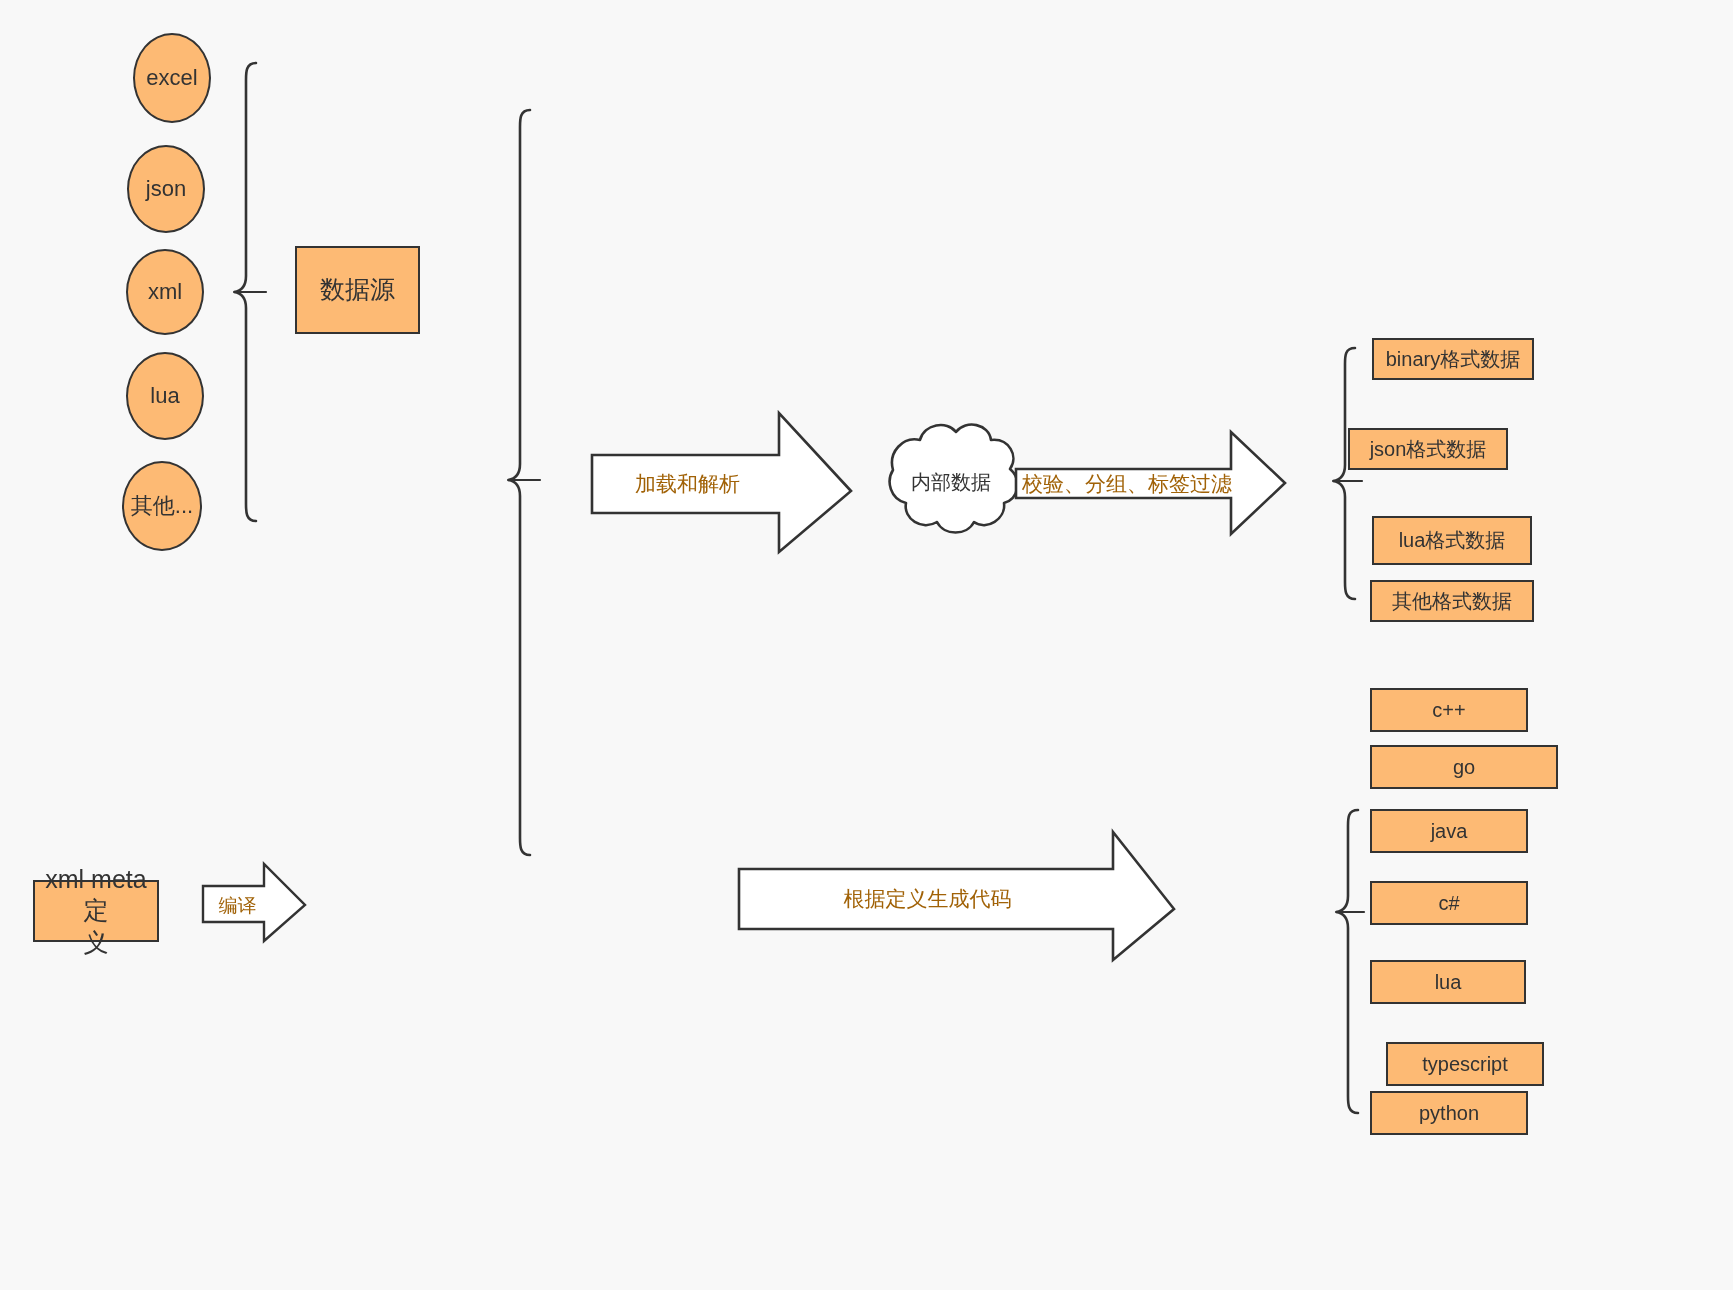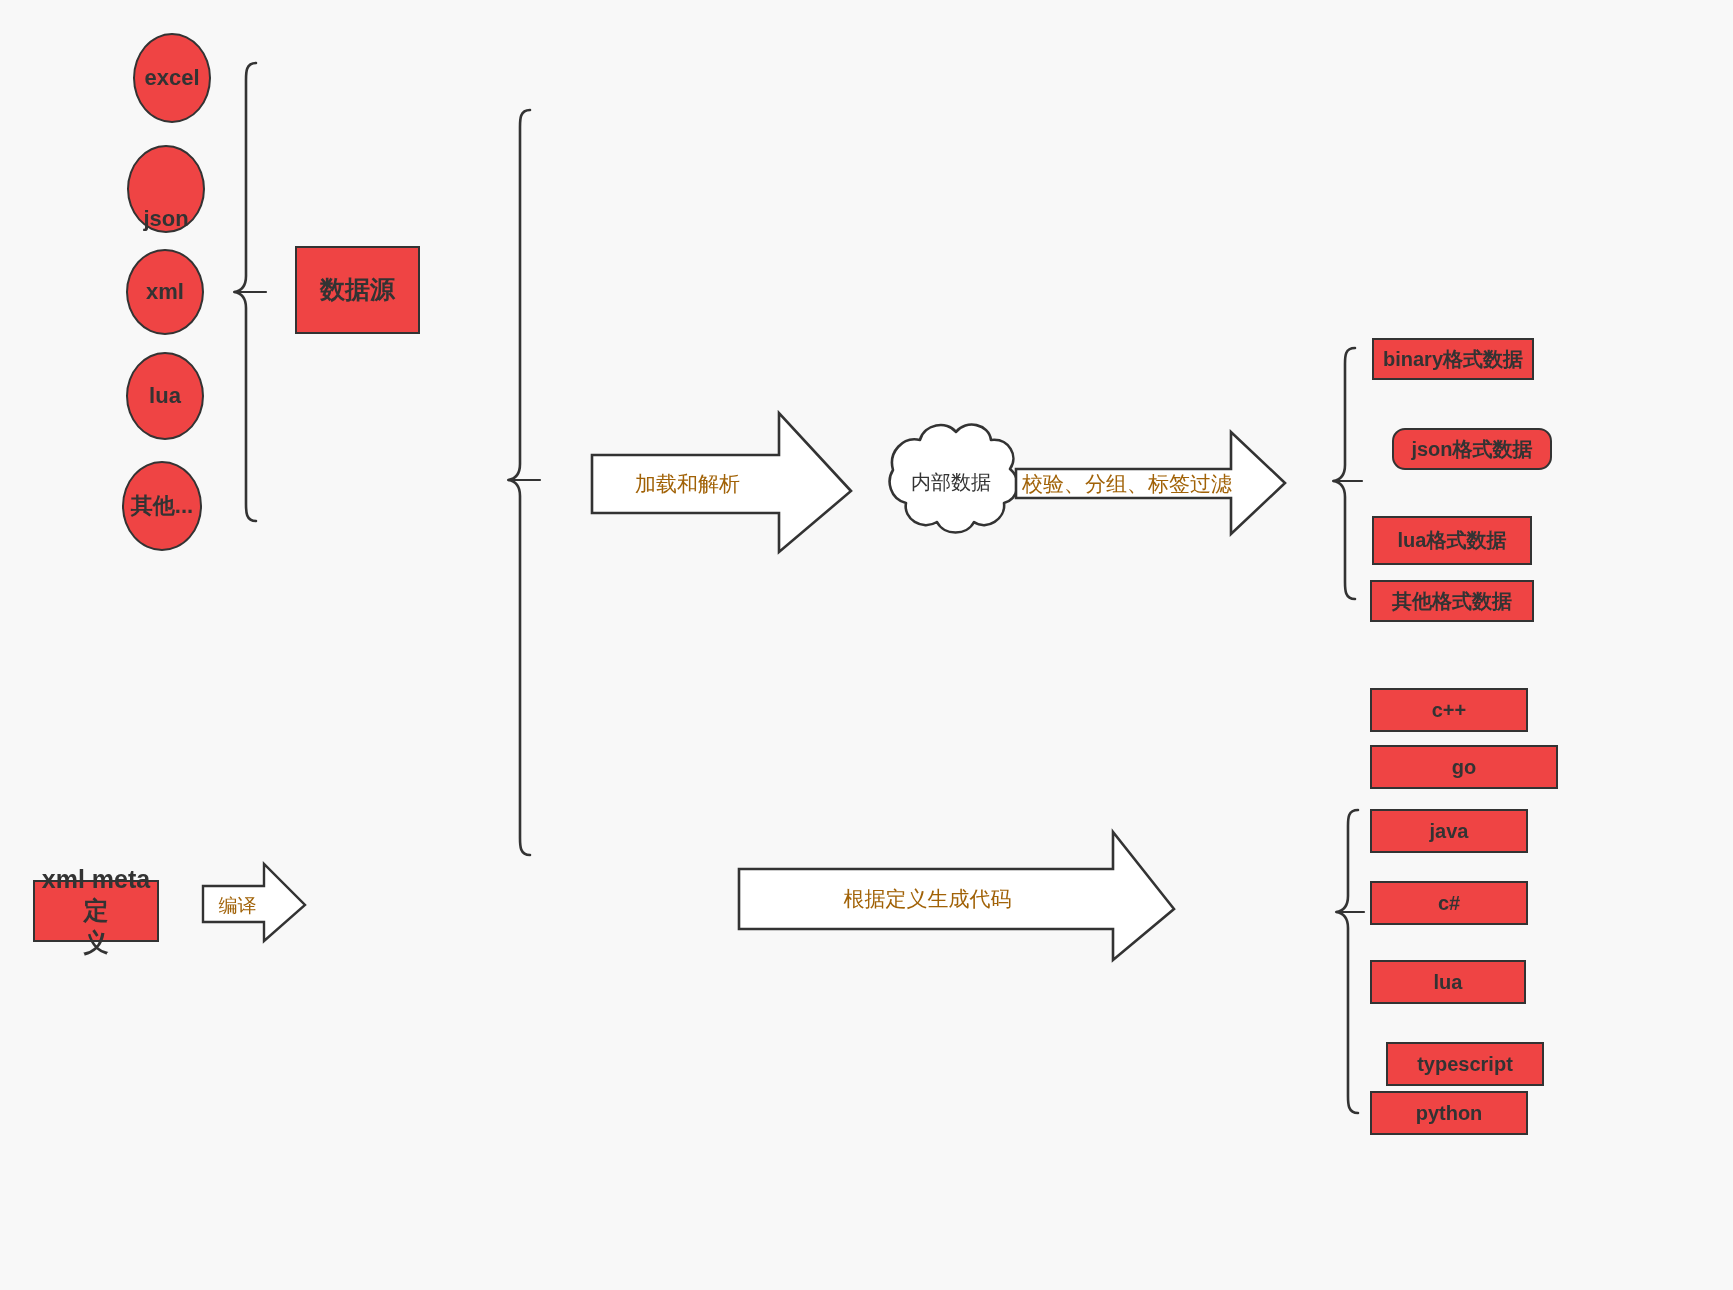--- a/index.html
+++ b/index.html
@@ -5,21 +5,21 @@
   html,body{margin:0;padding:0;}
   body{
     width:1733px;height:1290px;
     background:#f8f8f8;
     font-family:"Liberation Sans","DejaVu Sans",sans-serif;
     position:relative;
     overflow:hidden;
     color:#333333;
   }
   #stage{position:absolute;left:0;top:0;width:1733px;height:1290px;}
-  .node{position:absolute;box-sizing:border-box;display:flex;align-items:center;justify-content:center;text-align:center;background:#ef4444;color:#333333;font-weight:bold;}
+  .node{position:absolute;box-sizing:border-box;display:flex;align-items:center;justify-content:center;text-align:center;background:#fdba74;color:#333333;}
 
   
   .ellipse{
     border:2.5px solid #333333;
     border-radius:50%;
     font-size:22px;
     line-height:1.15;
   }
 
   
@@ -152,21 +152,21 @@
                L 305 905
                L 264 941
                L 264 922
                L 203 922 Z" fill="#ffffff" stroke="#333333" stroke-width="2.4" stroke-linejoin="miter"></path>
     </g>
   </svg>
 
   <div class="node ellipse" style="left:133px;top:33px;width:78px;height:90px;">
     <span>excel</span>
   </div>
-  <div class="node ellipse" style="left:127px;top:145px;width:78px;height:88px;align-items:flex-end;">
+  <div class="node ellipse" style="left:127px;top:145px;width:78px;height:88px;">
     <span>json</span>
   </div>
   <div class="node ellipse" style="left:126px;top:249px;width:78px;height:86px;">
     <span>xml</span>
   </div>
   <div class="node ellipse" style="left:126px;top:352px;width:78px;height:88px;">
     <span>lua</span>
   </div>
   <div class="node ellipse" style="left:122px;top:461px;width:80px;height:90px;">
     <span>其他...</span>
@@ -192,21 +192,21 @@
     <span>根据定义生成代码</span>
   </div>
 
   <div class="arrow-label" style="left:210px;top:893px;width:55px;height:26px;font-size:19px;">
     <span>编译</span>
   </div>
 
   <div class="node rect thin" style="left:1372px;top:338px;width:162px;height:42px;">
     <span>binary格式数据</span>
   </div>
-  <div class="node rect thin" style="left:1392px;top:428px;width:160px;height:42px;border-radius:13px;">
+  <div class="node rect thin" style="left:1348px;top:428px;width:160px;height:42px;">
     <span>json格式数据</span>
   </div>
   <div class="node rect thin" style="left:1372px;top:516px;width:160px;height:49px;">
     <span>lua格式数据</span>
   </div>
   <div class="node rect thin" style="left:1370px;top:580px;width:164px;height:42px;">
     <span>其他格式数据</span>
   </div>
 
   <div class="node rect" style="left:33px;top:880px;width:126px;height:62px;">

